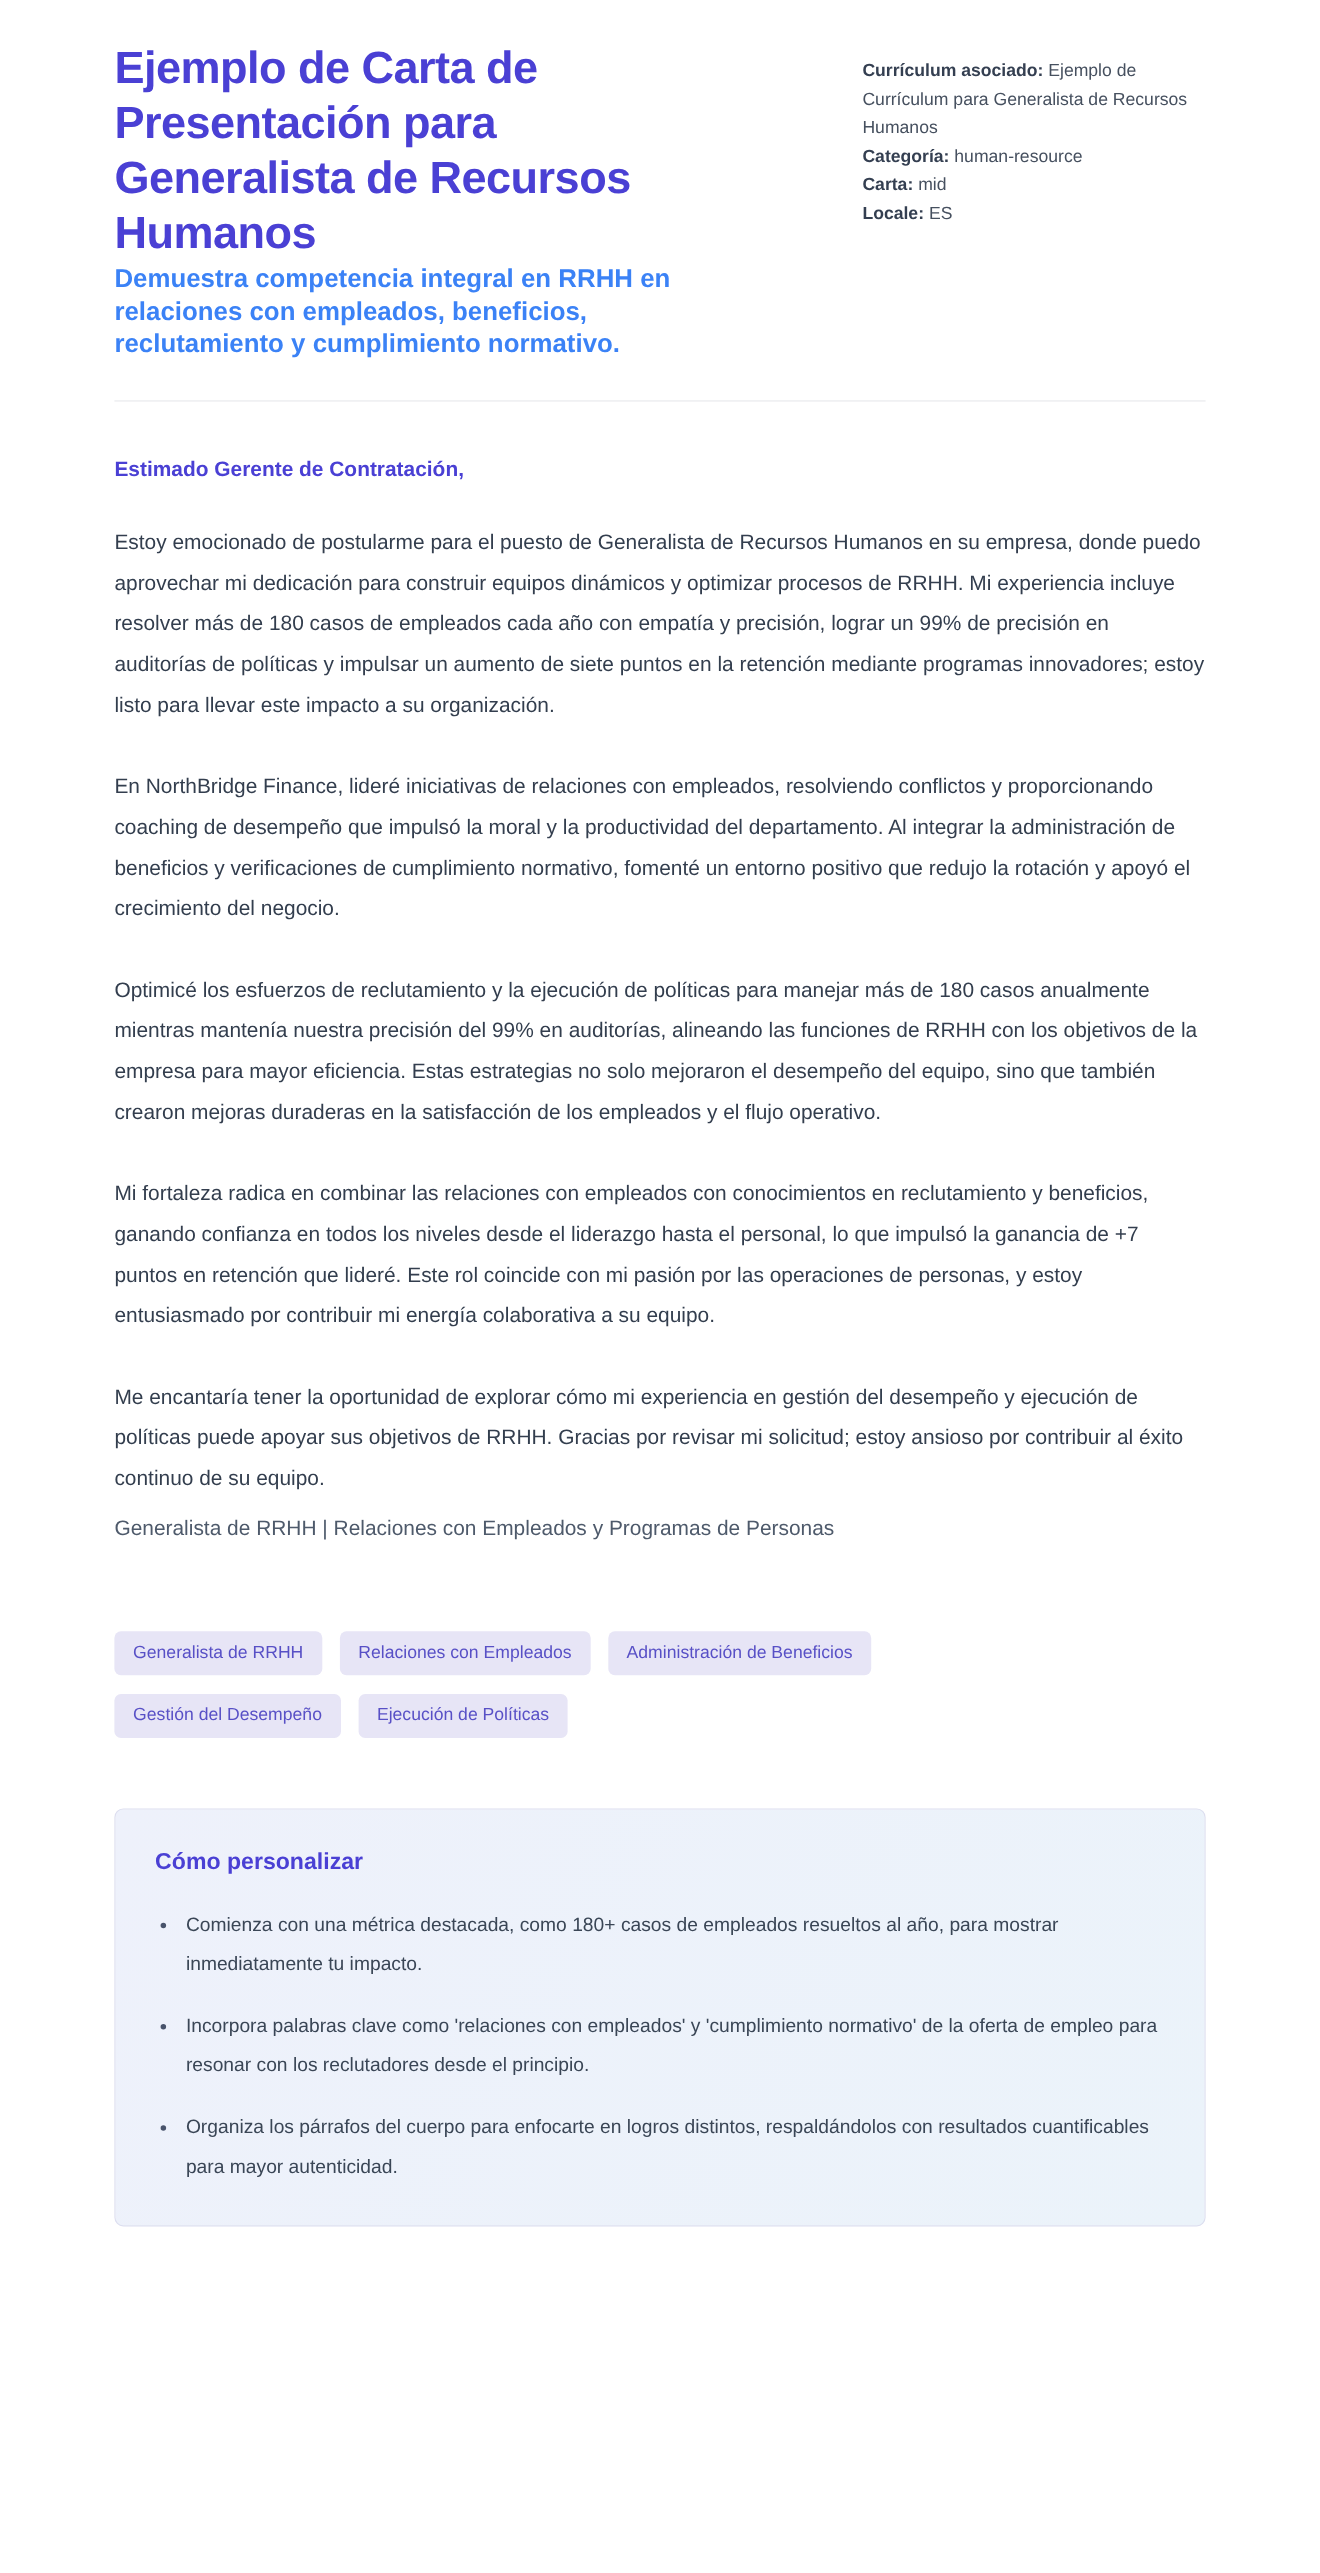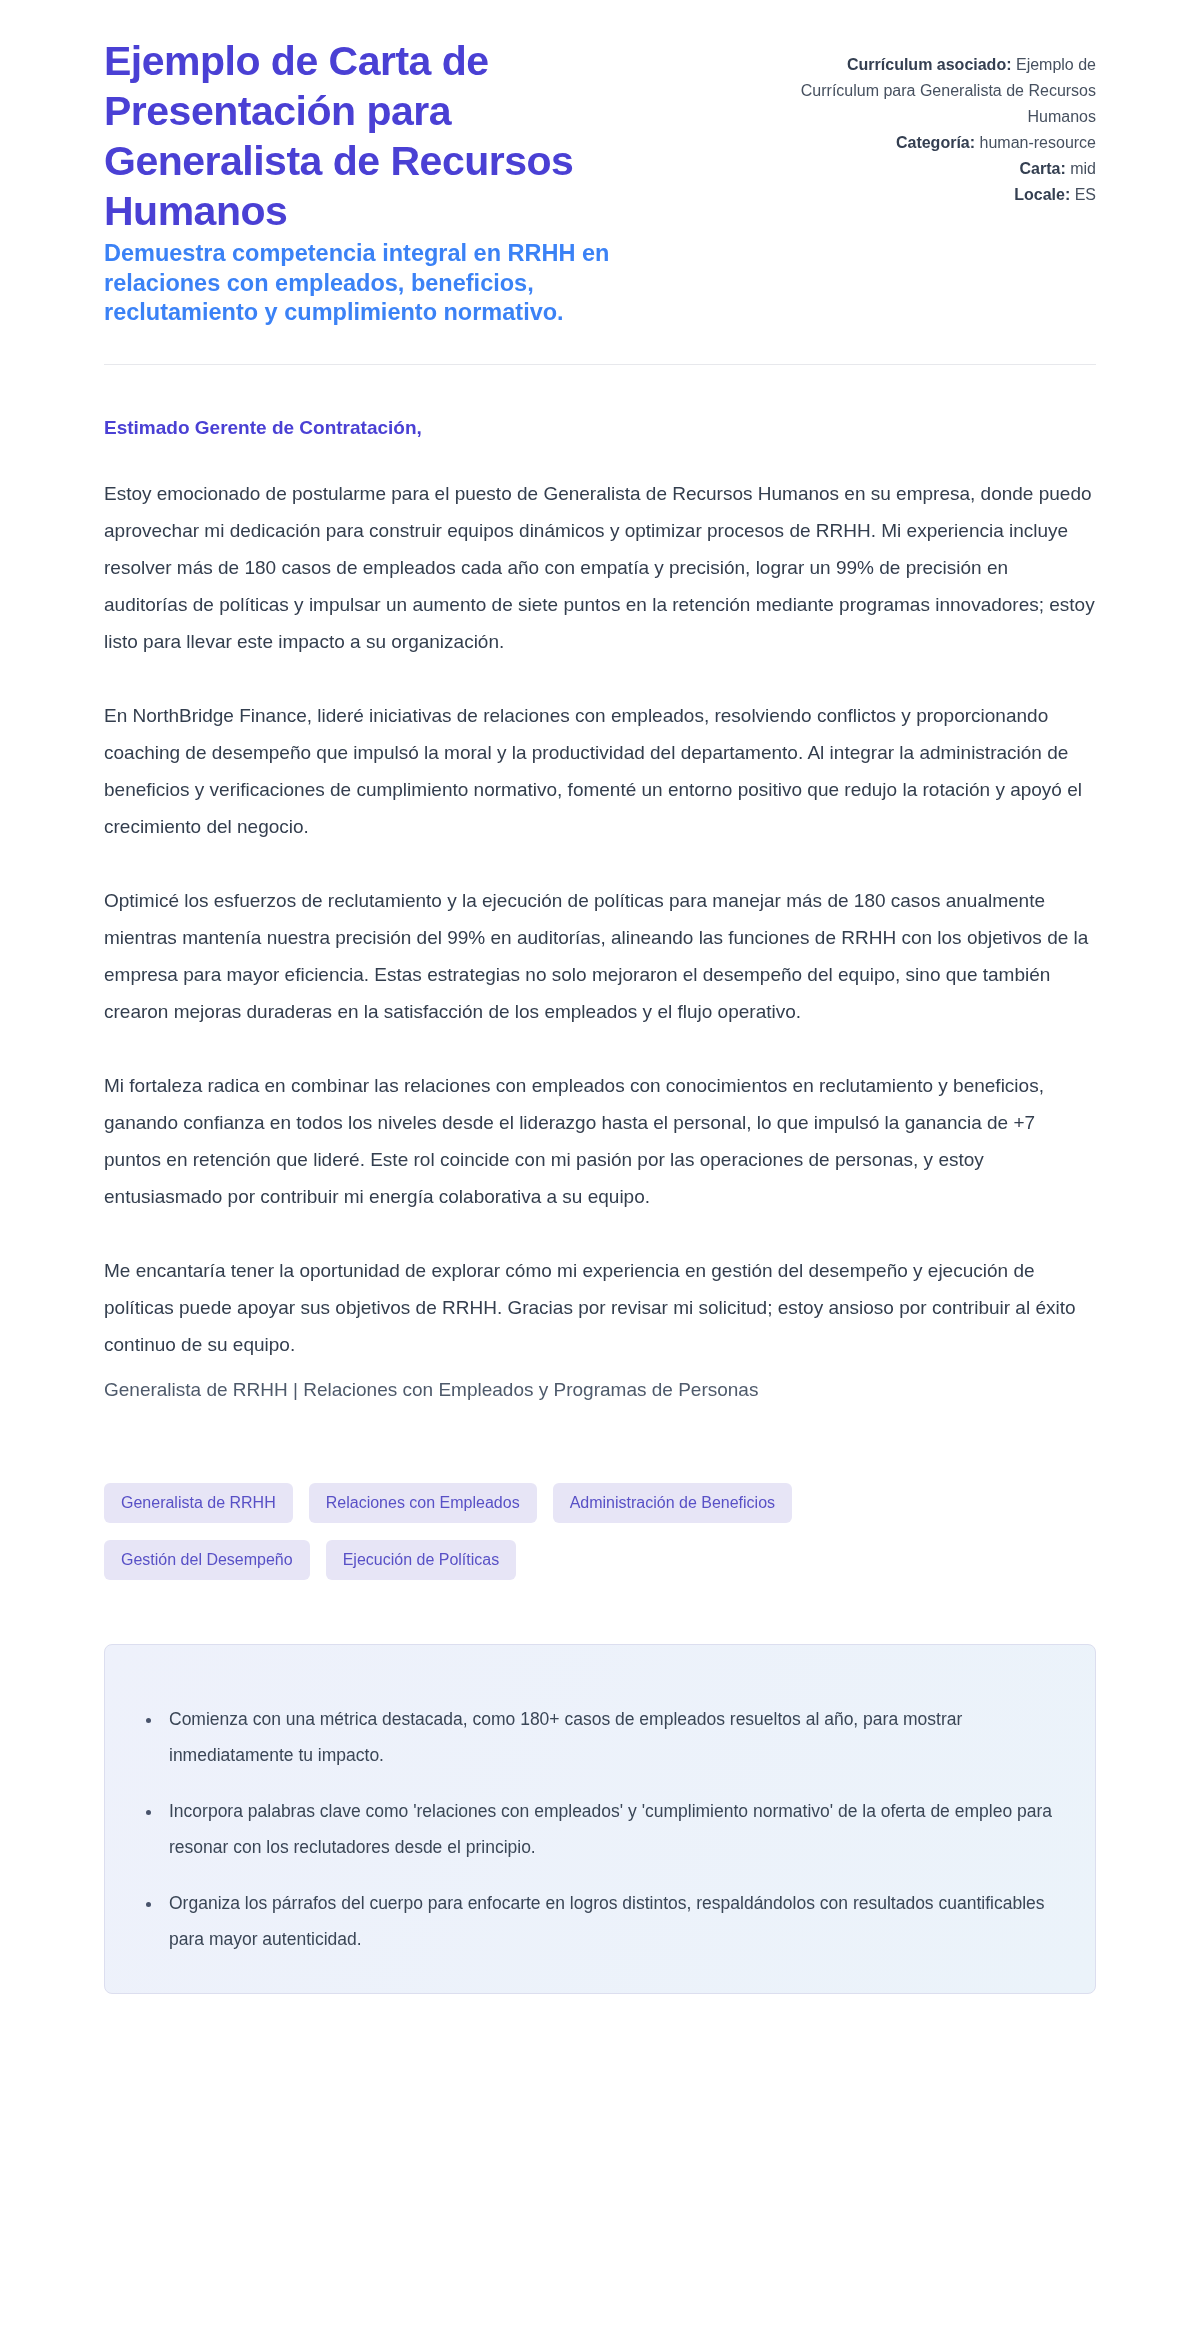--- a/index.html
+++ b/index.html
@@ -48,21 +48,20 @@
     margin:3px 0 0;
     font-size:23.5px;
     line-height:1.26;
     font-weight:700;
     color:#3b82f6;
   }
   .meta{
     flex-shrink:0;
     max-width:312px;
     padding-top:16px;
-    text-align:right;
     font-size:16px;
     line-height:1.62;
     color:#46505f;
   }
   .meta-item strong{color:#343f51;font-weight:700;}
   
   .divider{
     border:none;
     border-top:1px solid var(--divider);
     margin:36px 0 0;
@@ -183,20 +182,21 @@
   <span class="tag-chip">Relaciones con Empleados</span>
 
   <span class="tag-chip">Administración de Beneficios</span>
 
   <span class="tag-chip">Gestión del Desempeño</span>
 
   <span class="tag-chip">Ejecución de Políticas</span>
 </section>
 
   <section class="tips">
+    <h2 class="tips-title">Cómo personalizar</h2>
     <ul class="tips-list">
   <li>Comienza con una métrica destacada, como 180+ casos de empleados resueltos al año, para mostrar inmediatamente tu impacto.</li>
 
   <li>Incorpora palabras clave como 'relaciones con empleados' y 'cumplimiento normativo' de la oferta de empleo para resonar con los reclutadores desde el principio.</li>
 
   <li>Organiza los párrafos del cuerpo para enfocarte en logros distintos, respaldándolos con resultados cuantificables para mayor autenticidad.</li>
 </ul>
   </section>
 
 </div>

